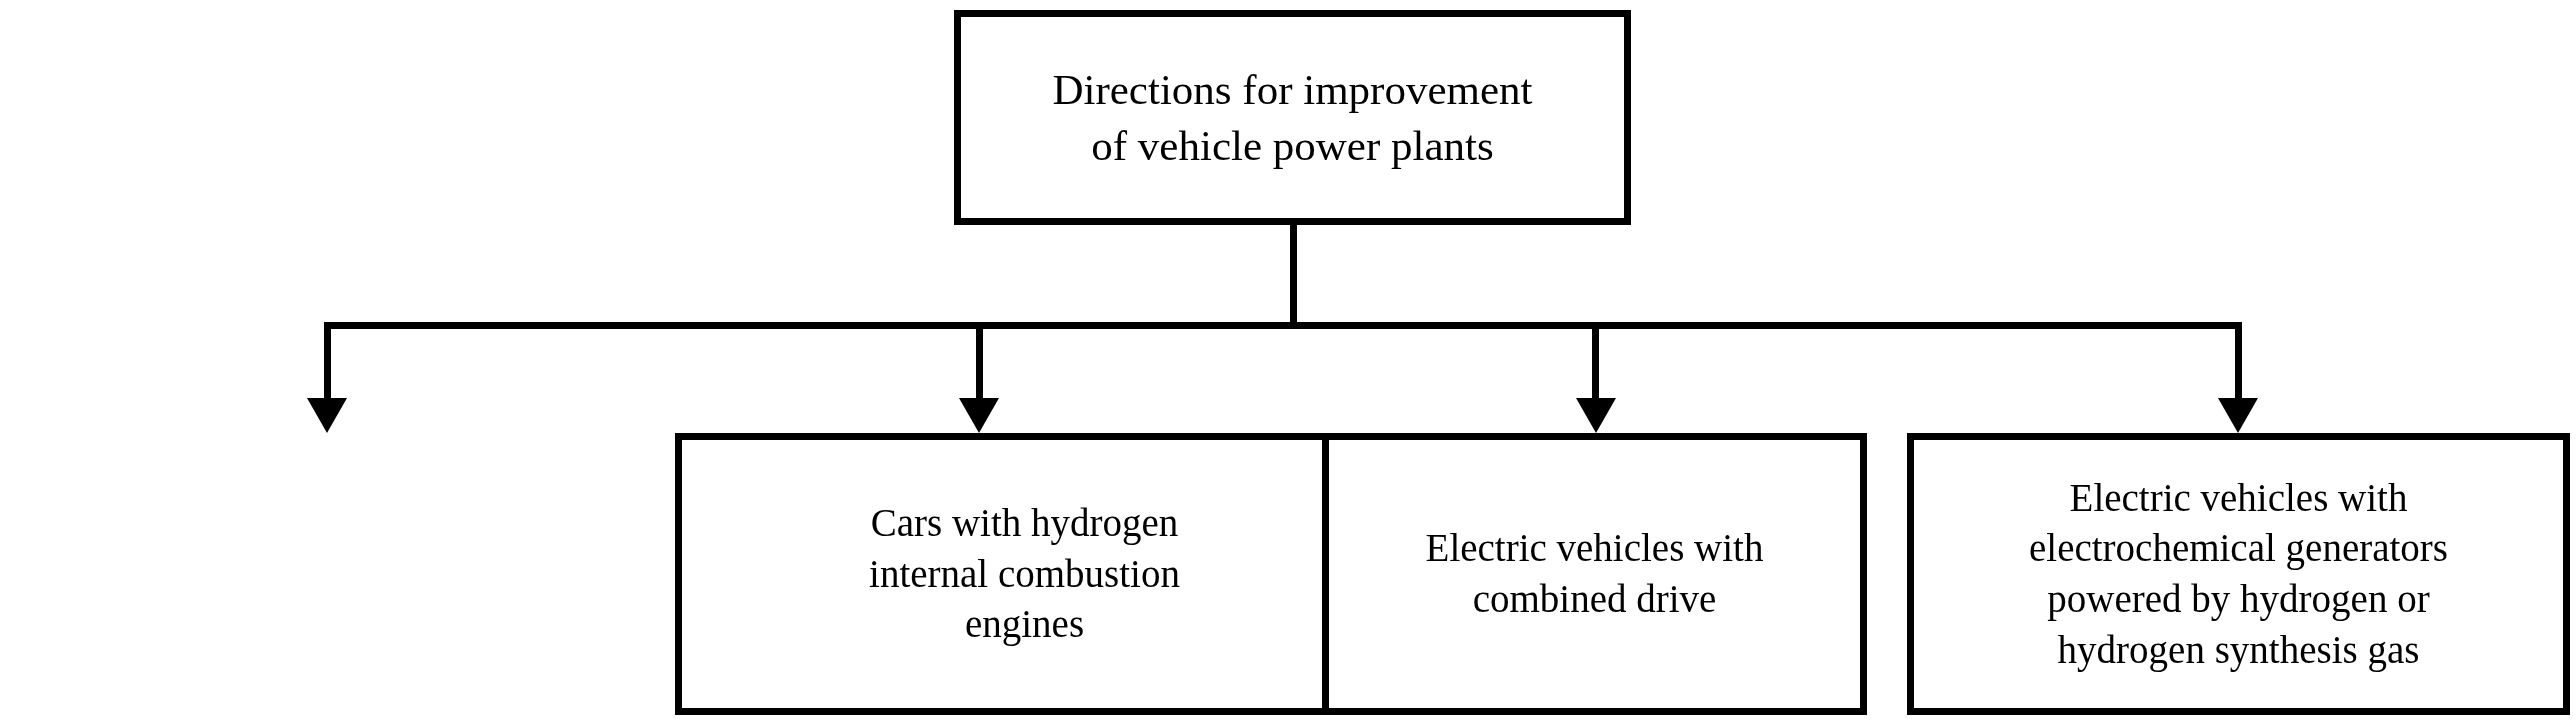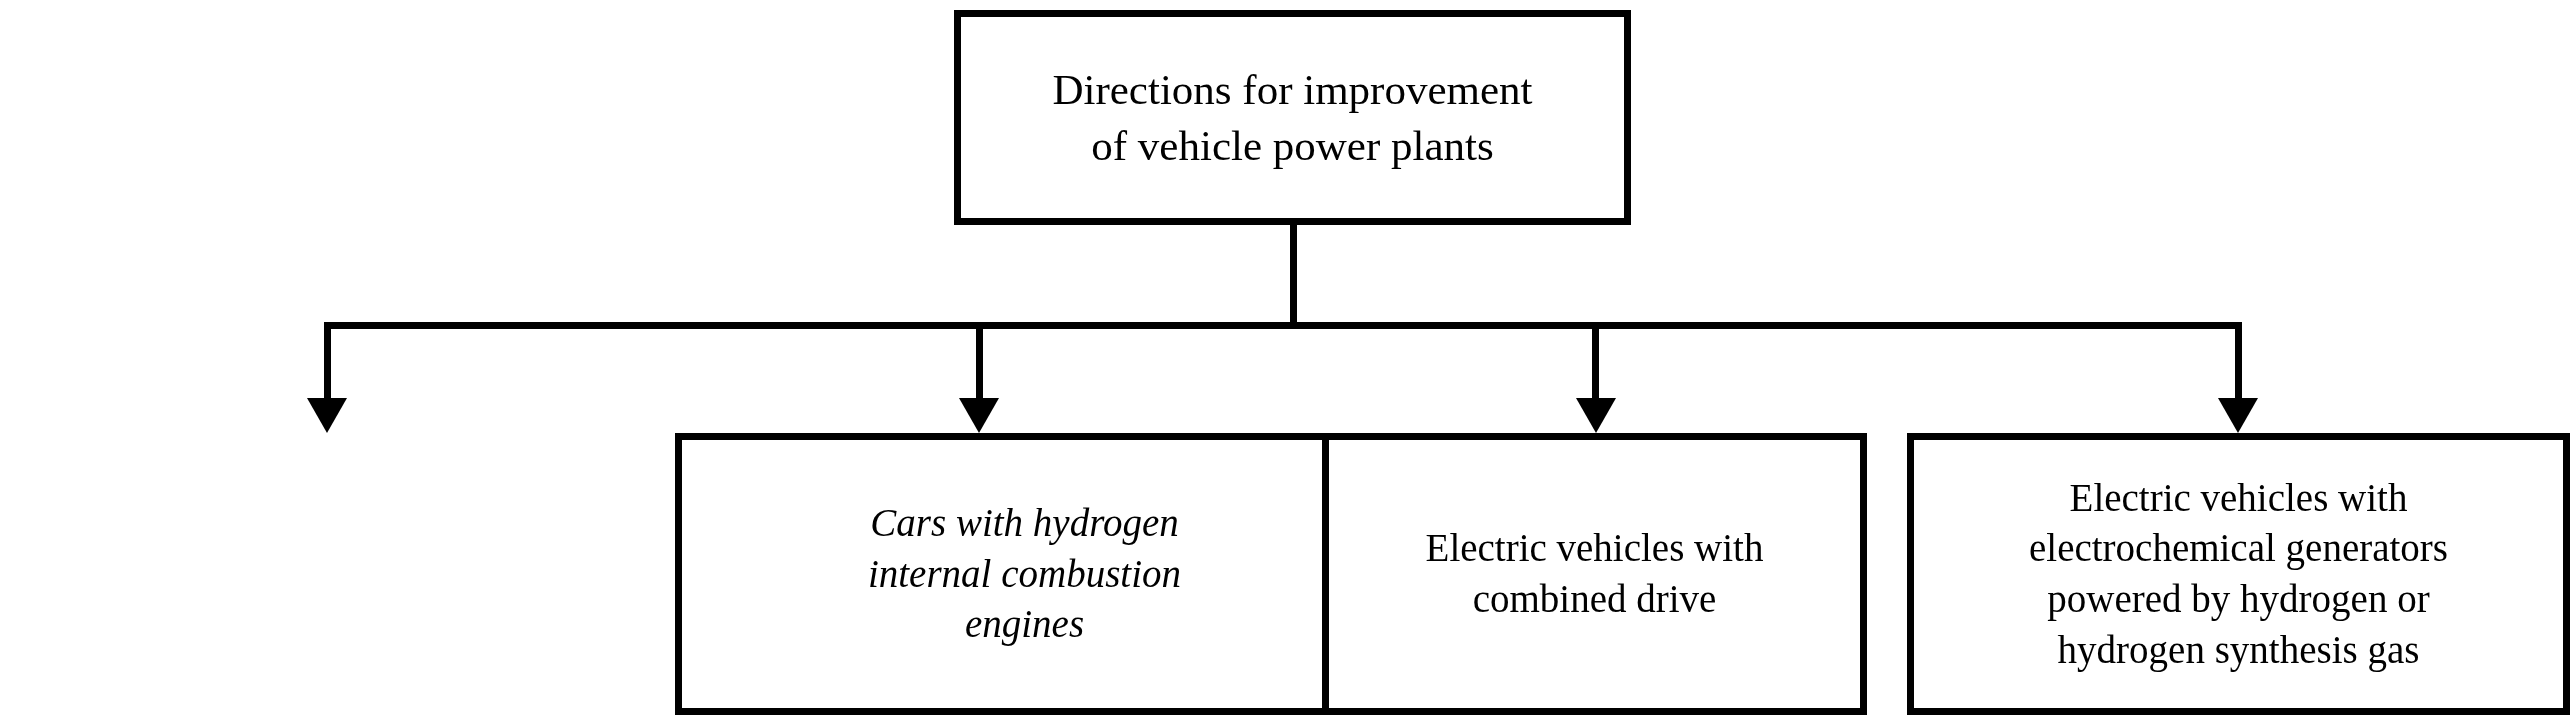--- a/index.html
+++ b/index.html
@@ -46,21 +46,21 @@
   }
   
   .leaf {
     top: 433px;
     height: 282px;
   }
   .leaf .node-text {
     font-size: 39px;
   }
   #leaf-node-0 { left: 12px;   width: 624px; }
-  #leaf-node-1 { left: 675px;  width: 699px; font-style: italic; }
+  #leaf-node-1 { left: 675px;  width: 699px; }
   #leaf-node-2 { left: 1322px; width: 545px; }
   #leaf-node-3 { left: 1907px; width: 663px; }
 
   
   .conn-line {
     position: absolute;
     background: #000000;
   }
   
   #root-stem {

